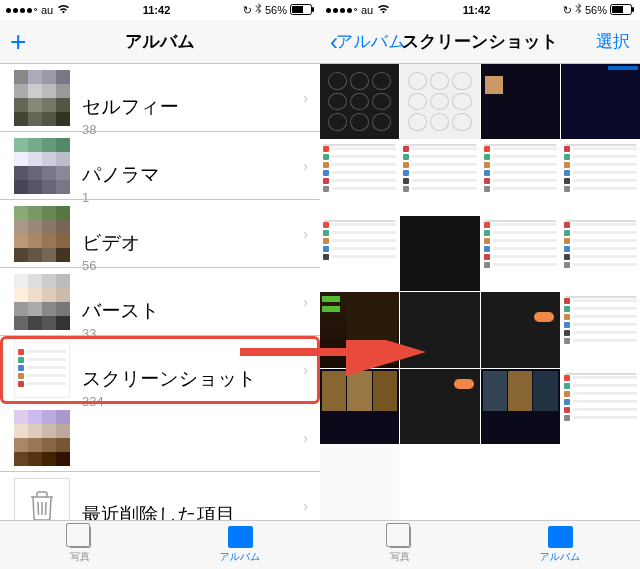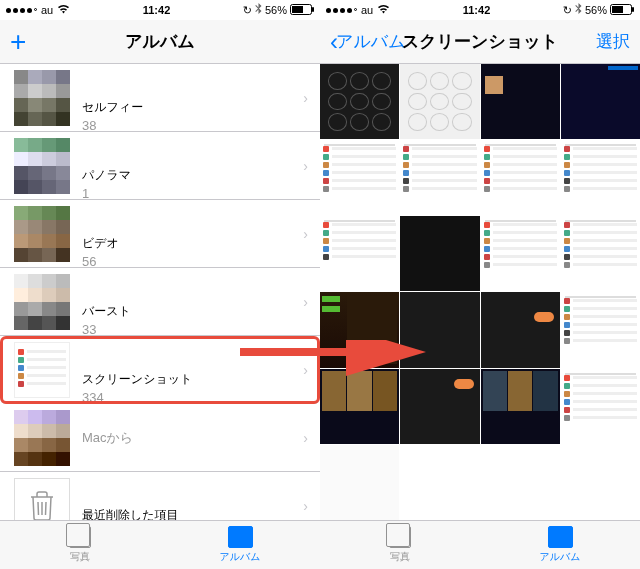--- a/index.html
+++ b/index.html
@@ -15,21 +15,21 @@
   .nav-bar { height: 44px; border-bottom: 1px solid #c8c7cc; display: flex; align-items: center; justify-content: space-between; padding: 0 10px; background: #f7f7f7; }
   .nav-title { font-size: 17px; font-weight: 600; position: absolute; left: 50%; transform: translateX(-50%); }
   .nav-btn { color: #007aff; font-size: 17px; display: flex; align-items: center; }
   .nav-right-group { display: flex; gap: 14px; align-items: center; }
   .plus { font-size: 28px; font-weight: 300; color: #007aff; }
   .back-chevron { font-size: 24px; margin-right: -2px; }
   .content { flex: 1; overflow: hidden; background: #fff; }
   .album-row { display: flex; align-items: center; height: 68px; padding-left: 14px; border-bottom: 1px solid #c8c7cc; gap: 12px; position: relative; }
   .thumb { width: 56px; height: 56px; background: #ddd; flex-shrink: 0; }
   .album-info { flex: 1; display: flex; flex-direction: column; justify-content: center; gap: 2px; }
-  .album-name { font-size: 12px; margin-top: 36px; }
+  .album-name { font-size: 19px; margin-top: 36px; }
   .album-count { font-size: 13px; color: #999; }
   .chevron { color: #c7c7cc; font-size: 14px; margin-right: 12px; }
   .highlighted { outline: 3px solid #e84b3c; outline-offset: -3px; border-radius: 6px; }
   .trash-thumb { width: 56px; height: 56px; border: 1px solid #ddd; display: flex; align-items: center; justify-content: center; color: #999; }
   .tab-bar { height: 49px; border-top: 1px solid #c8c7cc; display: flex; background: #f7f7f7; }
   .tab-item { flex: 1; display: flex; flex-direction: column; align-items: center; justify-content: center; gap: 2px; }
   .tab-label { font-size: 10px; color: #929292; }
   .tab-item.active .tab-label { color: #007aff; }
   .tab-icon { width: 25px; height: 22px; border: 1.5px solid #929292; border-radius: 2px; position: relative; }
   .tab-icon.photos { width: 22px; height: 22px; }
@@ -247,21 +247,20 @@
             <div style="background:#a86"></div>
             <div style="background:#975"></div>
             <div style="background:#864"></div>
             <div style="background:#753"></div>
             <div style="background:#642"></div>
             <div style="background:#531"></div>
             <div style="background:#420"></div>
             <div style="background:#310"></div>
           </div>
         <div class="album-info">
-            <span class="album-count">Macから</span>
           </div>
         <span class="chevron">›</span>
       </div>
       <div class="album-row">
         <div class="trash-thumb">
           <svg width="26" height="30" viewBox="0 0 26 30">
               <path d="M2 6 L24 6 M8 6 L8 3 Q8 1 10 1 L16 1 Q18 1 18 3 L18 6 M4 6 L5 27 Q5 29 7 29 L19 29 Q21 29 21 27 L22 6 M9 11 L9.5 24 M13 11 L13 24 M17 11 L16.5 24" stroke="#999" stroke-width="1.5" fill="none"></path>
             </svg>
         </div>
         <div class="album-info">

